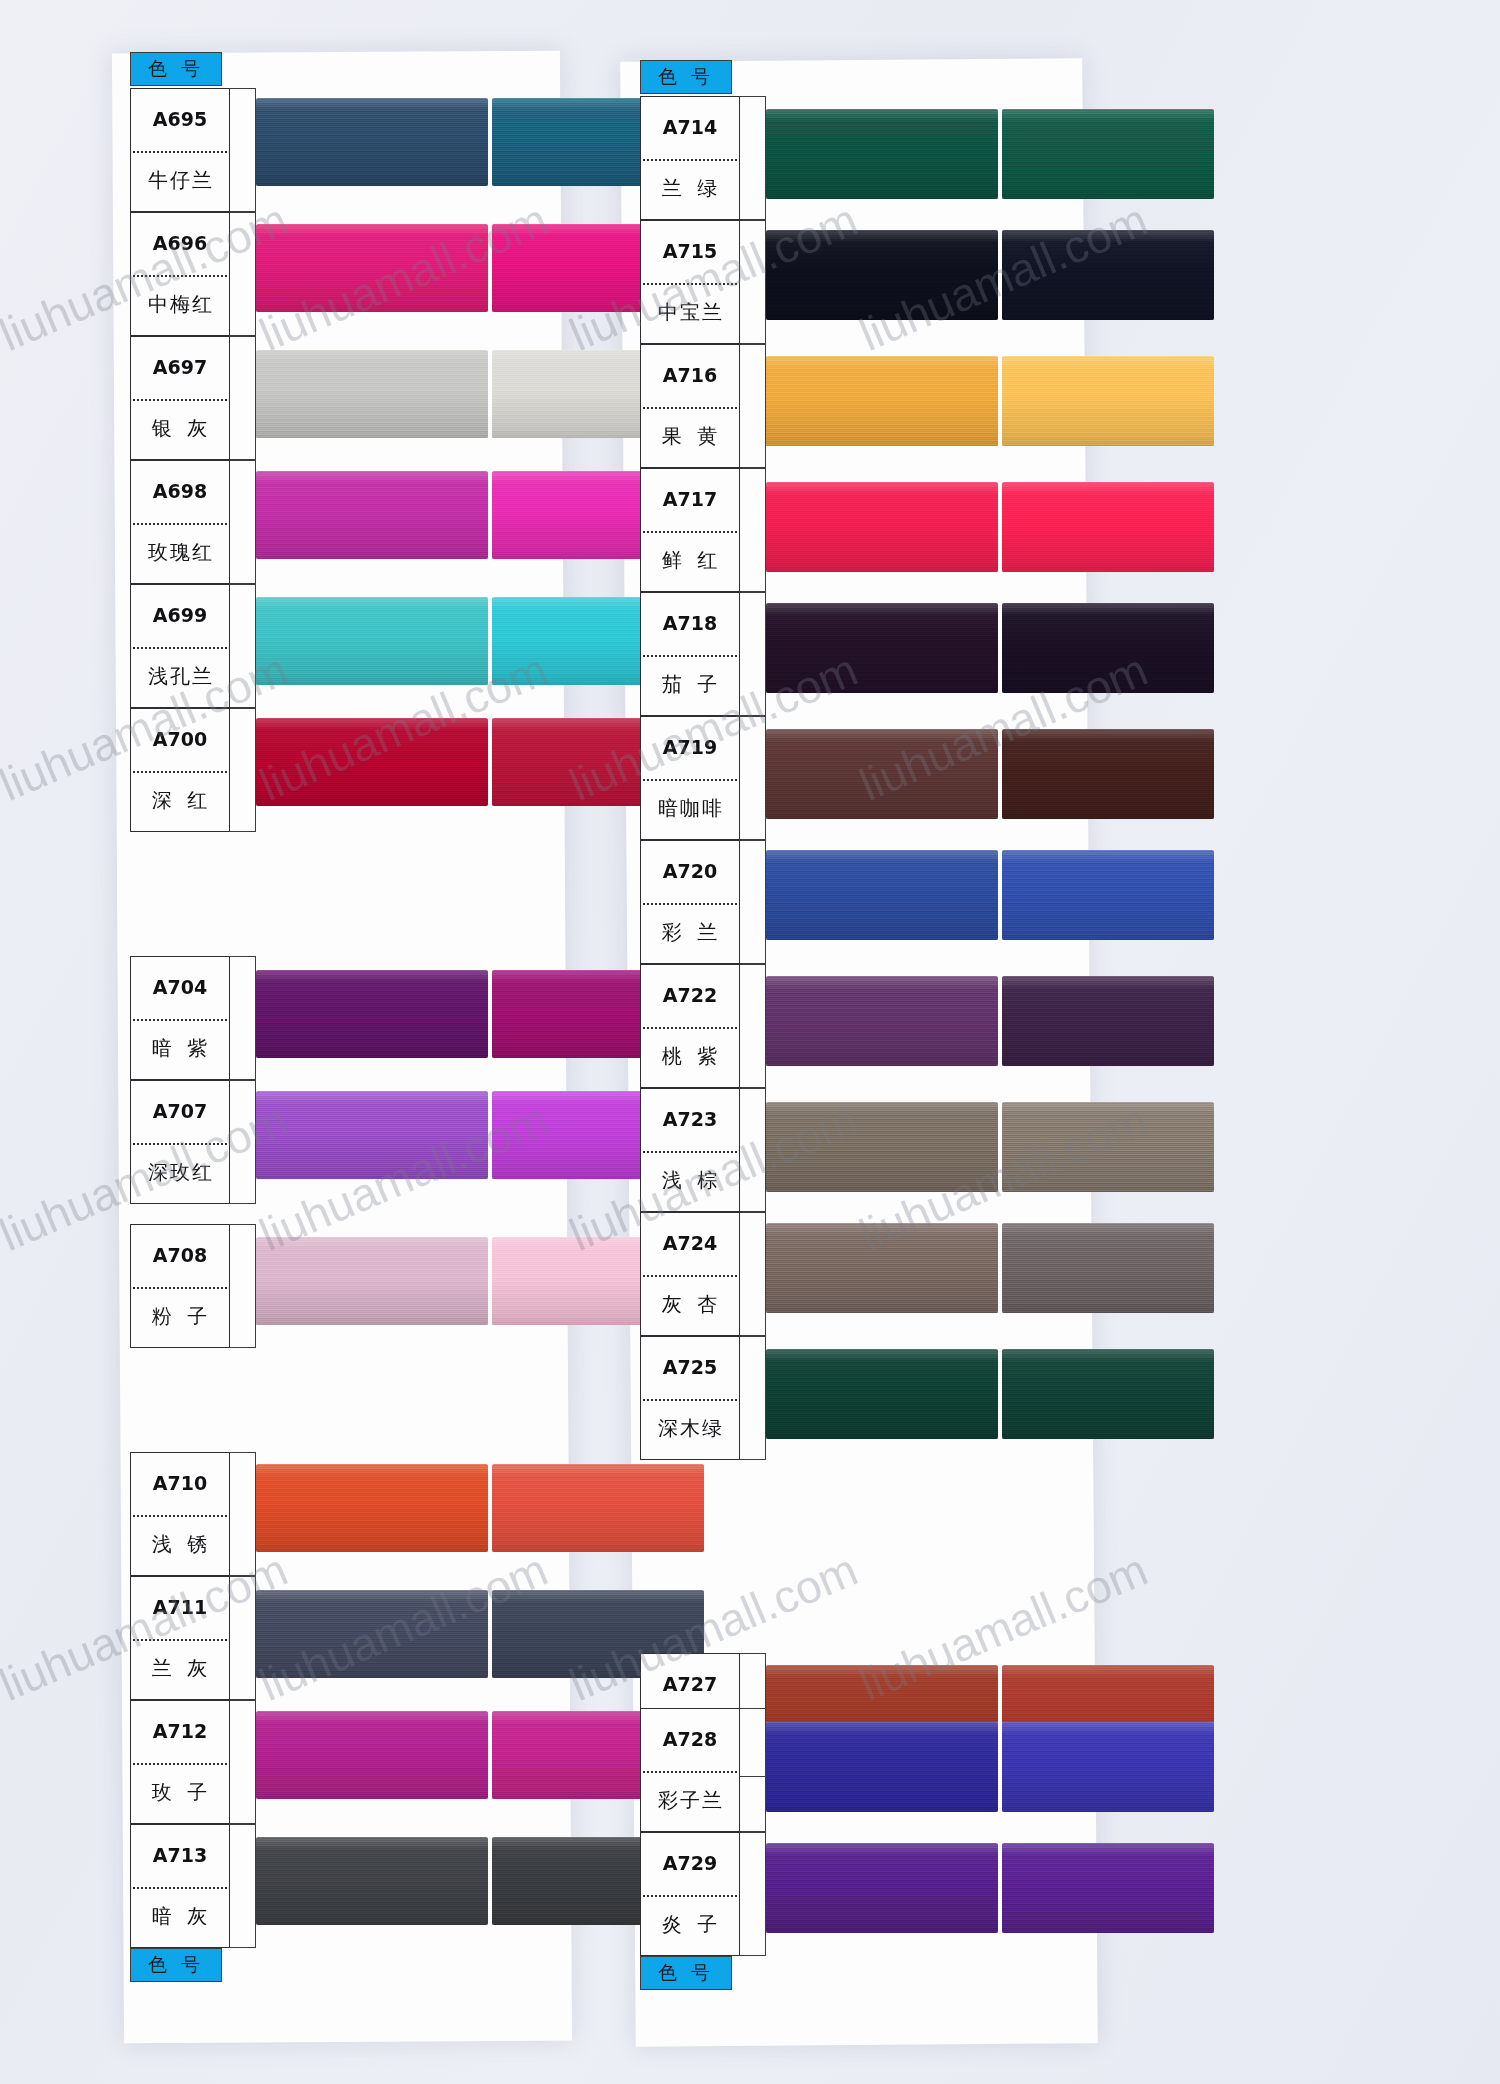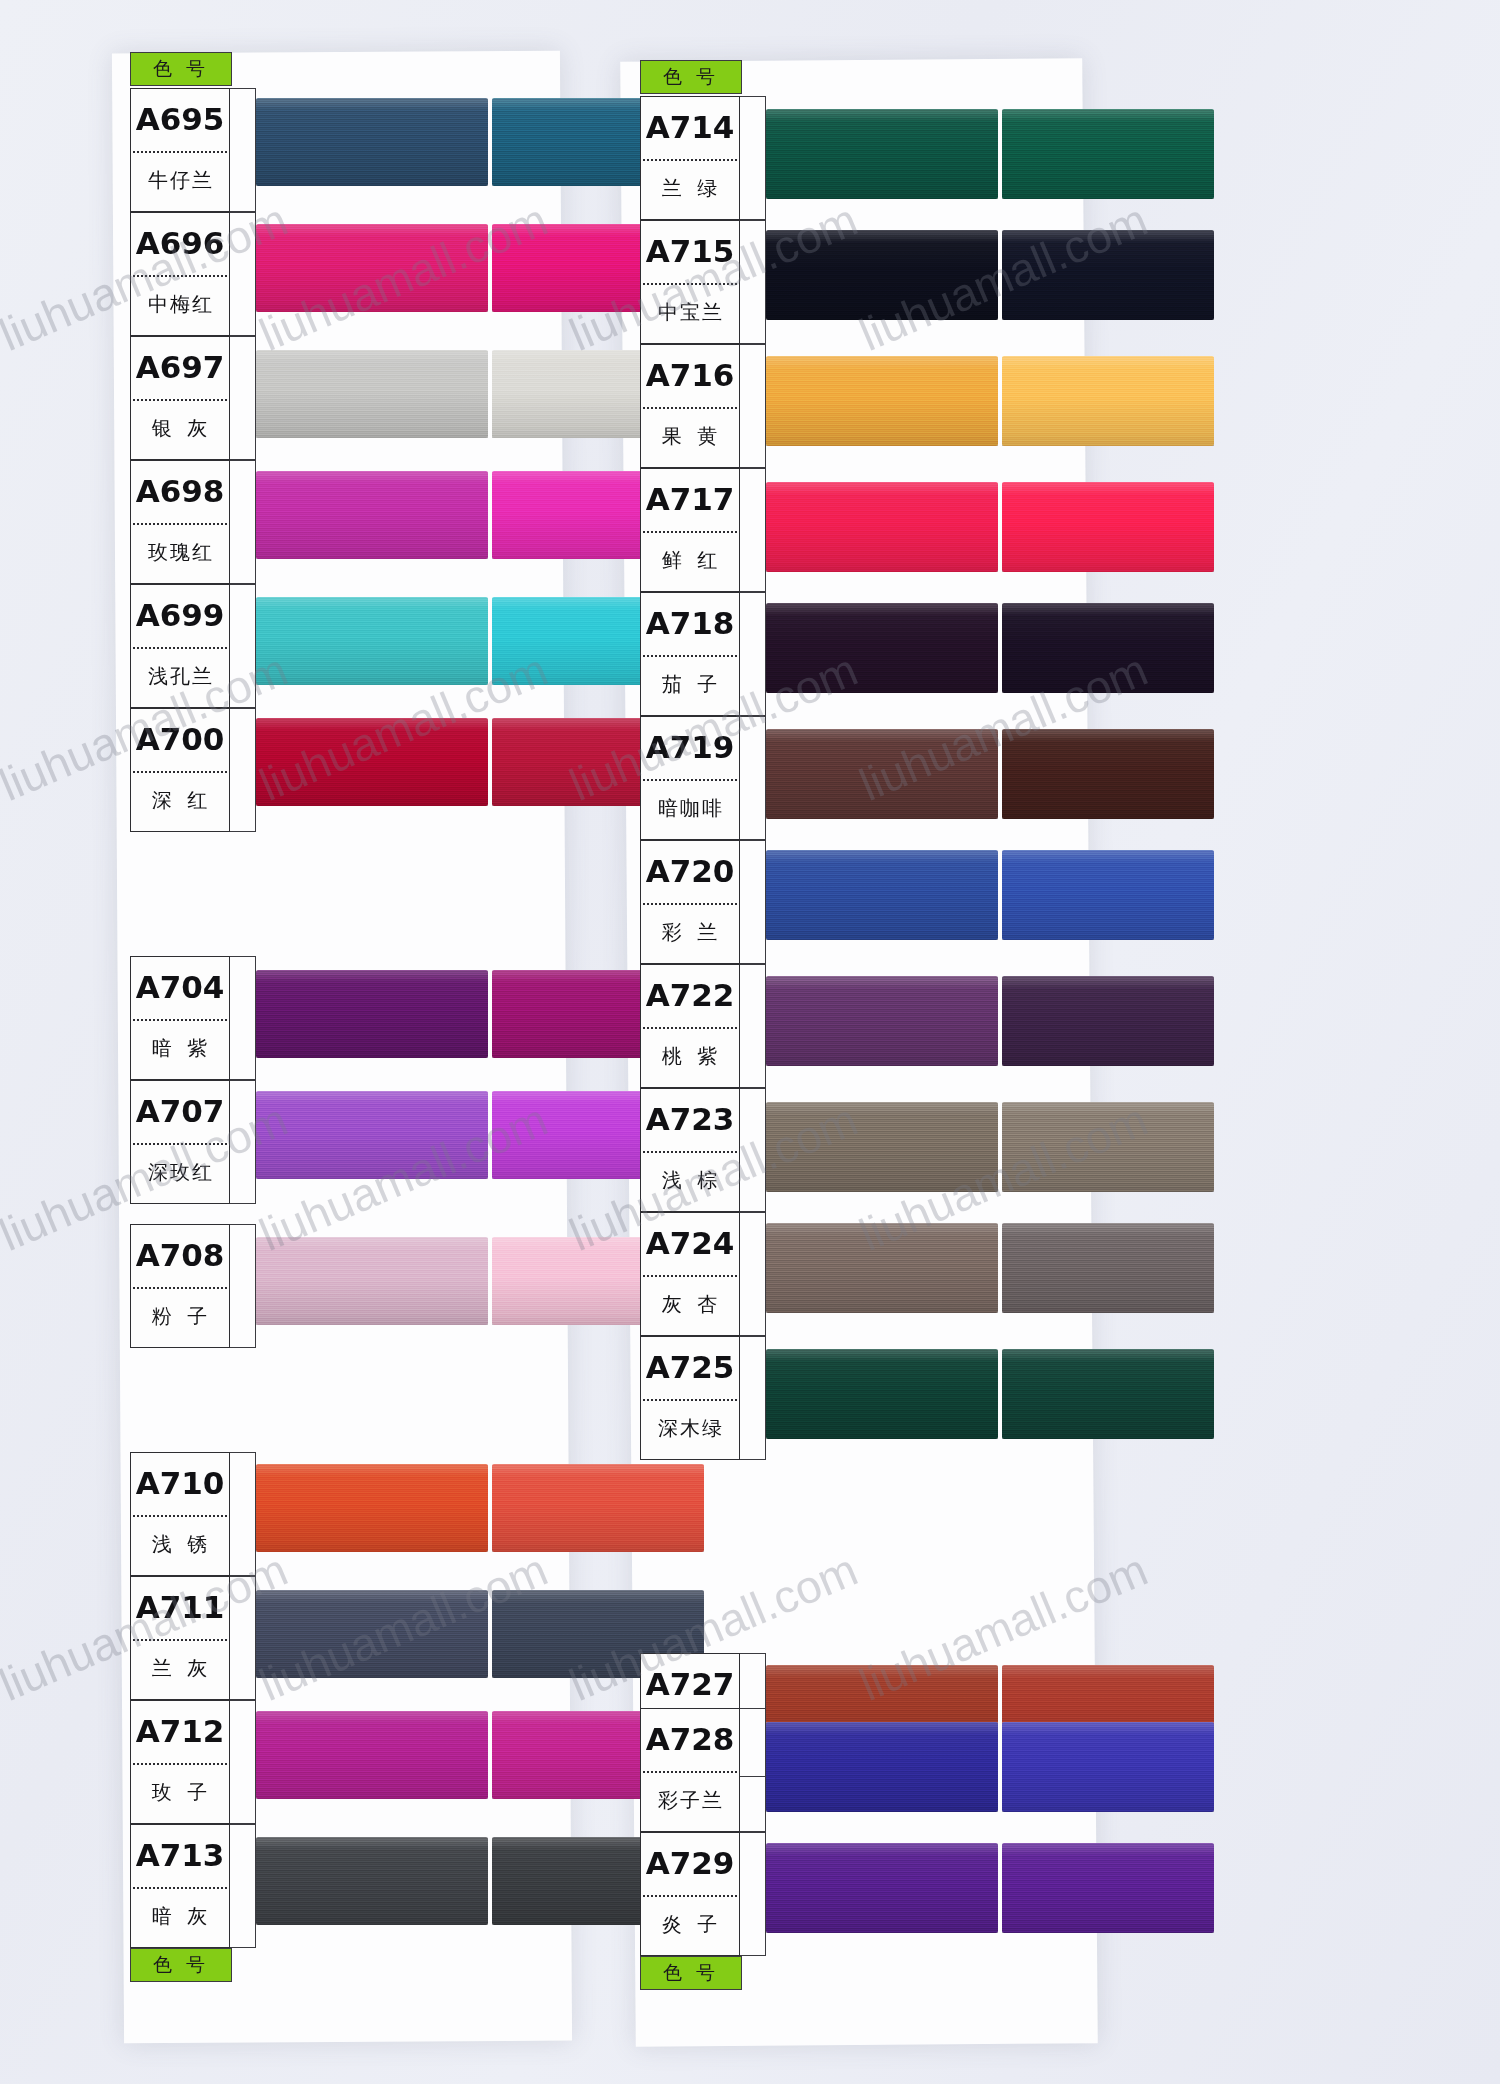--- a/index.html
+++ b/index.html
@@ -29,43 +29,43 @@
 
   
   .panel { position:absolute; top:0; height:100%; }
   #panel-left  { left:118px; top:52px;  width:600px; }
   #panel-right { left:628px; top:60px;  width:600px; }
 
   .panel-inner { position:relative; width:100%; height:100%; }
 
   
   .hdr-cell, .ftr-cell {
-    position:absolute; left:12px; width:102px; height:34px;
-    border:1.6px solid #3b3b40; background:#84cc16;
+    position:absolute; left:12px; width:92px; height:34px;
+    border:1.6px solid #3b3b40; background:#0ea5e9;
     display:flex; align-items:center; justify-content:space-around;
     font-size:19px; color:#1a1a1c; letter-spacing:2px;
     font-family:"DejaVu Sans","Liberation Sans",sans-serif;
   }
   .hdr-cell span, .ftr-cell span { display:inline-block; }
 
   
   .row { position:absolute; left:0; width:100%; }
 
   .label-box {
     position:absolute; left:12px; top:0;
     width:100px; height:100%;
     border:1.8px solid #2e2e32;
     background:#fdfdfd;
     display:flex; flex-direction:column;
     z-index:6;
   }
   .label-code {
     flex:1 1 52%;
     display:flex; align-items:center; justify-content:center;
-    font-size:31px; font-weight:bold; color:#111114;
+    font-size:19px; font-weight:bold; color:#111114;
     font-family:"DejaVu Sans","Liberation Sans",sans-serif;
     letter-spacing:0px;
     padding-bottom:2px;
   }
   .label-sep {
     height:0; border-top:2px dotted #2b2b30; margin:0 2px;
   }
   .label-name {
     flex:1 1 48%;
     display:flex; align-items:center; justify-content:space-evenly;

